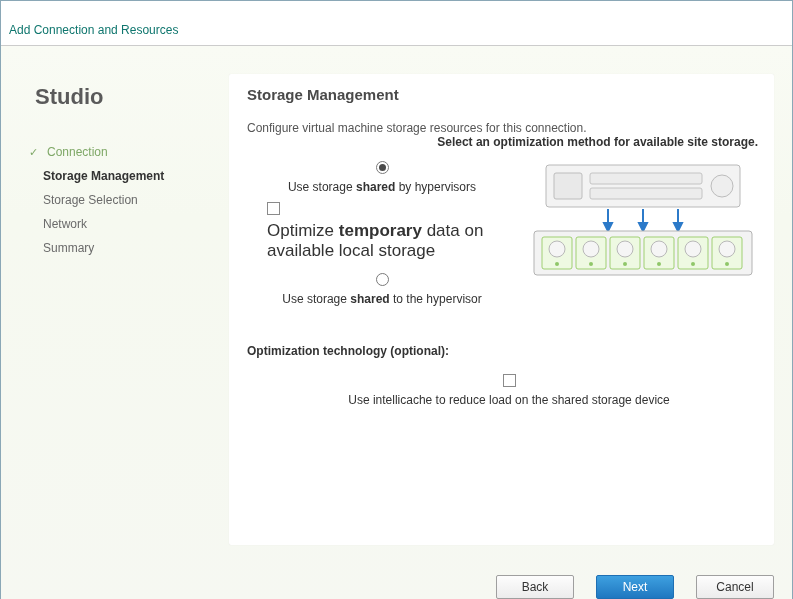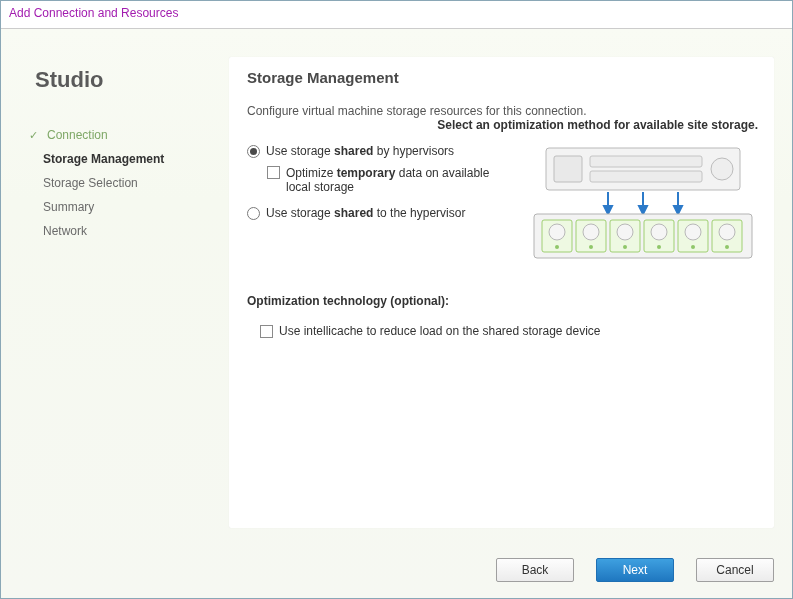--- a/index.html
+++ b/index.html
@@ -12,24 +12,24 @@
     width: 793px;
     height: 599px;
   }
   .window {
     width: 793px;
     height: 599px;
     border: 1px solid #8aa7b6;
   }
   .titlebar {
     height: 28px;
-    padding: 5px 8px;
+    padding: 22px 8px;
     border-bottom: 1px solid #ccc;
     font-size: 12px;
-    color: #a21caf;
+    color: #0f766e;
   }
   .body-area {
     position: relative;
     height: calc(599px - 30px);
     background: linear-gradient(180deg, #f9fbf4 0%, #f6f9f0 30%, #f6f8f2 100%);
     padding: 28px 18px 0 28px;
   }
   .columns {
     display: flex;
     gap: 20px;
@@ -80,32 +80,33 @@
     margin: 2px 0 18px 0;
   }
   .desc { color: #555; font-size: 12px; }
   .bold-line { font-weight: 700; color: #333; margin-bottom: 12px; font-size: 12px; text-align: right; }
   .options-row { display: flex; gap: 10px; }
   .options-col { flex: 0 0 270px; }
   .radio-row {
     display: flex; align-items: center; gap: 6px;
     margin-bottom: 8px;
     font-size: 12px;
+    flex-direction: column;
   }
   .radio-dot {
     width: 13px; height: 13px; border: 1px solid #7a7a7a;
     border-radius: 50%; display: inline-flex; align-items: center; justify-content: center;
     background: #fff;
   }
   .radio-dot.checked::after {
     content: ""; width: 7px; height: 7px; background: #4a4a4a; border-radius: 50%;
   }
   .sub-check {
     display: flex; align-items: flex-start; gap: 6px;
-    margin: 2px 0 12px 20px; font-size: 12px;
+    margin: 2px 0 12px 20px; font-size: 17px; flex-direction: column;
   }
   .check-box {
     width: 13px; height: 13px; border: 1px solid #8a8a8a;
     background: #fff; display: inline-block; flex: 0 0 13px;
   }
   .section-label { font-size: 12px; color: #333; margin-top: 30px; margin-bottom: 16px; }
   .section-label.bold { font-weight: 700; }
   .illus { flex: 1; display:flex; justify-content:center; }
   .illus svg { width: 230px; height: 120px; }
   .footer {
@@ -151,24 +152,24 @@
             <span class="check">✓</span>
             <span>Connection</span>
           </li>
           <li class="step active">
             <span>Storage Management</span>
           </li>
           <li class="step">
             <span>Storage Selection</span>
           </li>
           <li class="step">
+            <span>Network</span>
+          </li>
+          <li class="step">
             <span>Summary</span>
-          </li>
-          <li class="step">
-            <span>Network</span>
           </li>
         </ul>
       </div>
 
       <div class="content">
         <h2>Storage Management</h2>
         <div class="desc">Configure virtual machine storage resources for this connection.</div>
         <div class="bold-line">Select an optimization method for available site storage.</div>
 
         <div class="options-row">

